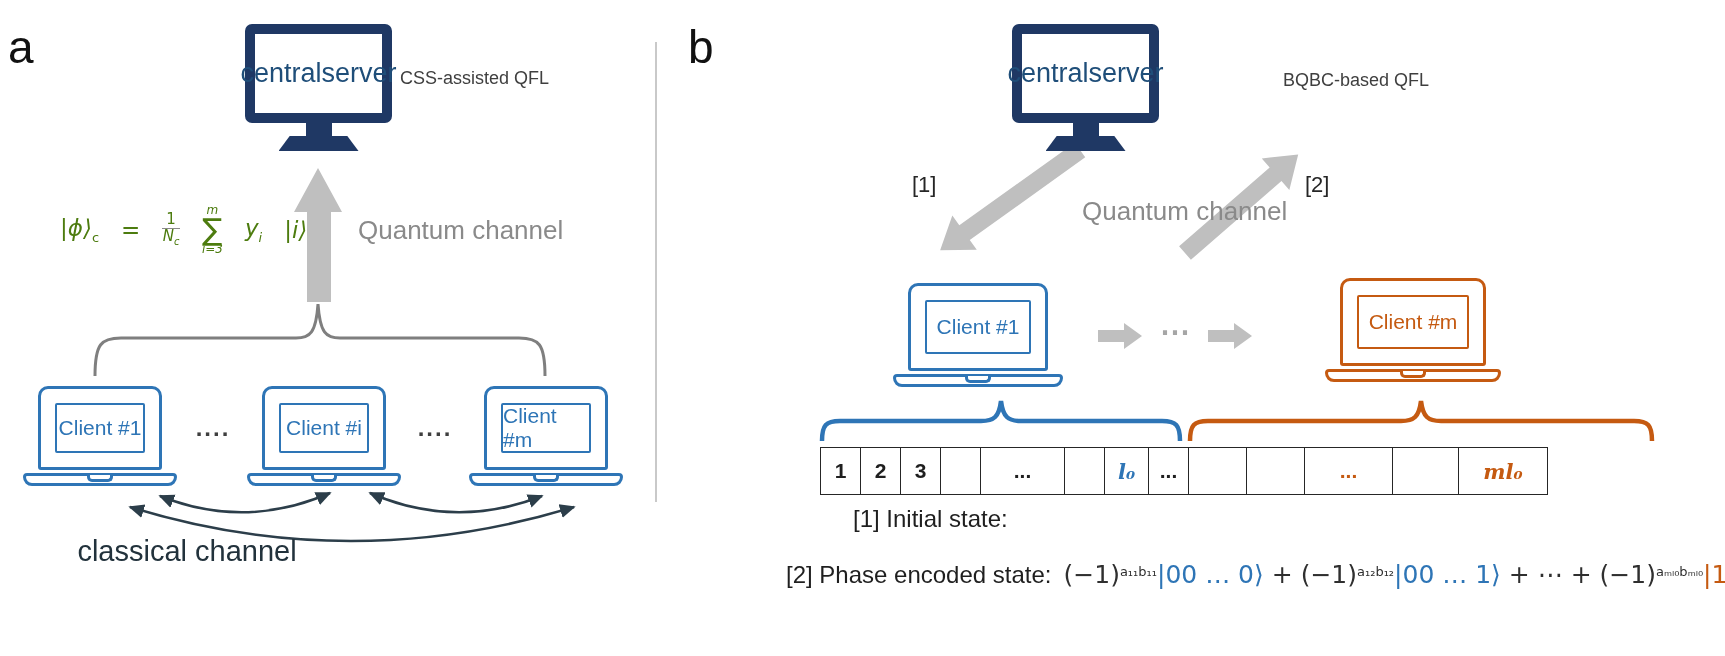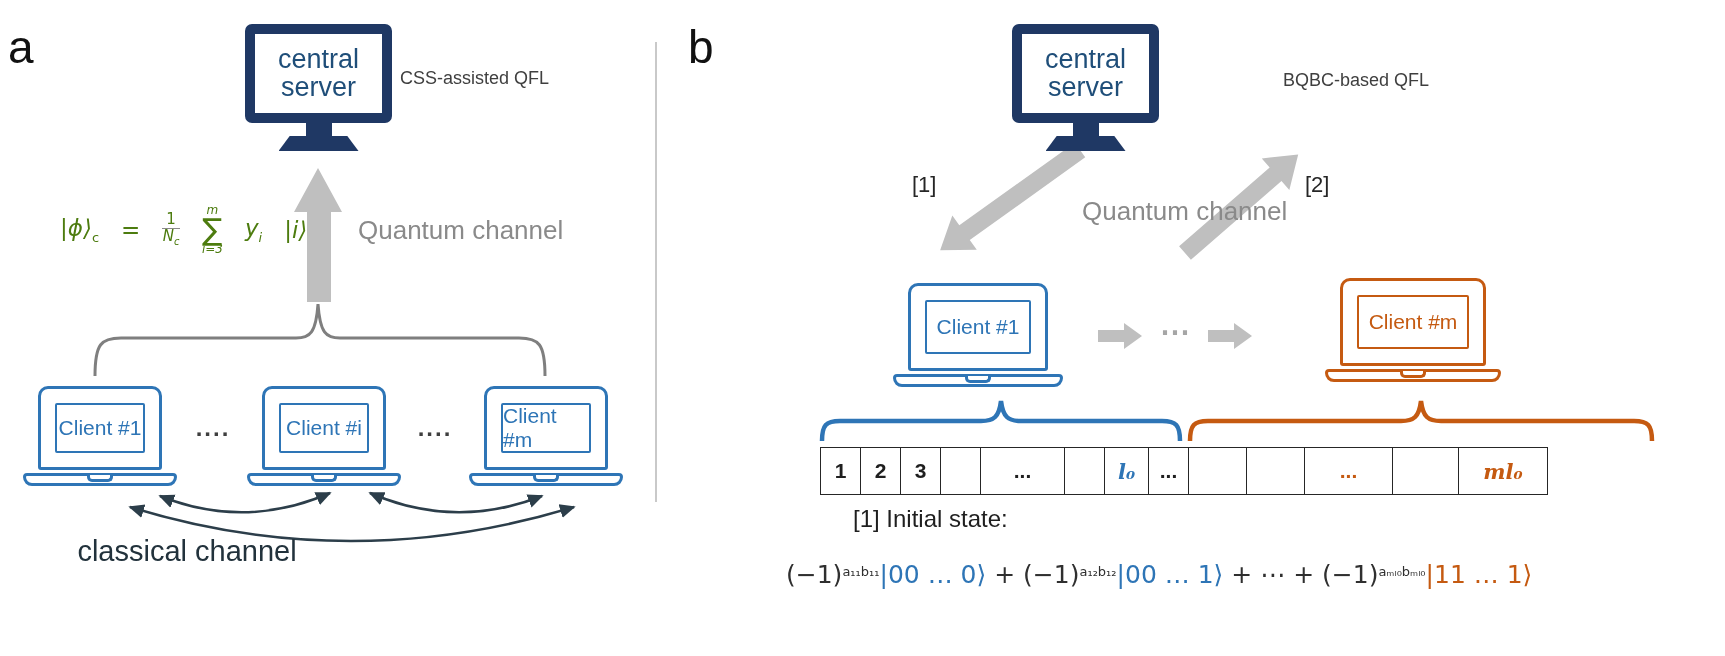--- a/index.html
+++ b/index.html
@@ -12,21 +12,21 @@
 
   
   .sec-title{font-size:18px;color:#3f3f3f;}
 
   
   .chan{font-size:26px;color:#8a8a8a;}
 
   
   .monitor{position:absolute;display:flex;flex-direction:column;align-items:center;width:147px;}
   .mscreen{box-sizing:border-box;width:147px;height:99px;border:10px solid #1F3864;border-radius:7px;
-           background:#fff;display:flex;flex-direction:column;align-items:center;justify-content:center;line-height:1.02;}
+           background:#fff;display:flex;flex-direction:row;align-items:center;justify-content:center;line-height:1.02;}
   .mscreen span{color:#1F4E79;font-size:27px;}
   .mneck{width:26px;height:13px;background:#1F3864;}
   .mped{width:80px;height:15px;background:#1F3864;clip-path:polygon(14% 0,86% 0,100% 100%,0 100%);}
 
   
   .laptop{position:absolute;display:flex;flex-direction:column;align-items:center;}
   .laptop.blue{--c:#2E75B6;}
   .laptop.orange{--c:#C55A11;}
   .lscreen{box-sizing:border-box;width:100%;border:3.5px solid var(--c);border-radius:10px 10px 3px 3px;
            background:#fff;padding:14px;display:flex;}
@@ -239,14 +239,15 @@
   <div class="cell w88 t-orange">...</div>
   <div class="cell w66 t-orange"></div>
   <div class="cell w88 t-orange mathv">ml₀</div>
 </div>
 
 <div class="eq-row" style="left:853px;top:505px;gap:36px;">
   <span class="eq-label">[1] Initial state:</span>
 </div>
 
 <div class="eq-row" style="left:786px;top:560px;gap:12px;">
+  <span class="eq-label">[2] Phase encoded state:</span>
   <span class="eq"><span class="c-dark">(−1)</span><span class="c-dark sup">a₁₁b₁₁</span><span class="c-blue">|00 … 0⟩</span><span class="c-dark"> + </span><span class="c-dark">(−1)</span><span class="c-dark sup">a₁₂b₁₂</span><span class="c-blue">|00 … 1⟩</span><span class="c-dark"> + ⋯ + </span><span class="c-dark">(−1)</span><span class="c-dark sup">aₘₗ₀bₘₗ₀</span><span class="c-orange">|11 … 1⟩</span></span>
 </div>
 
 </body></html>

